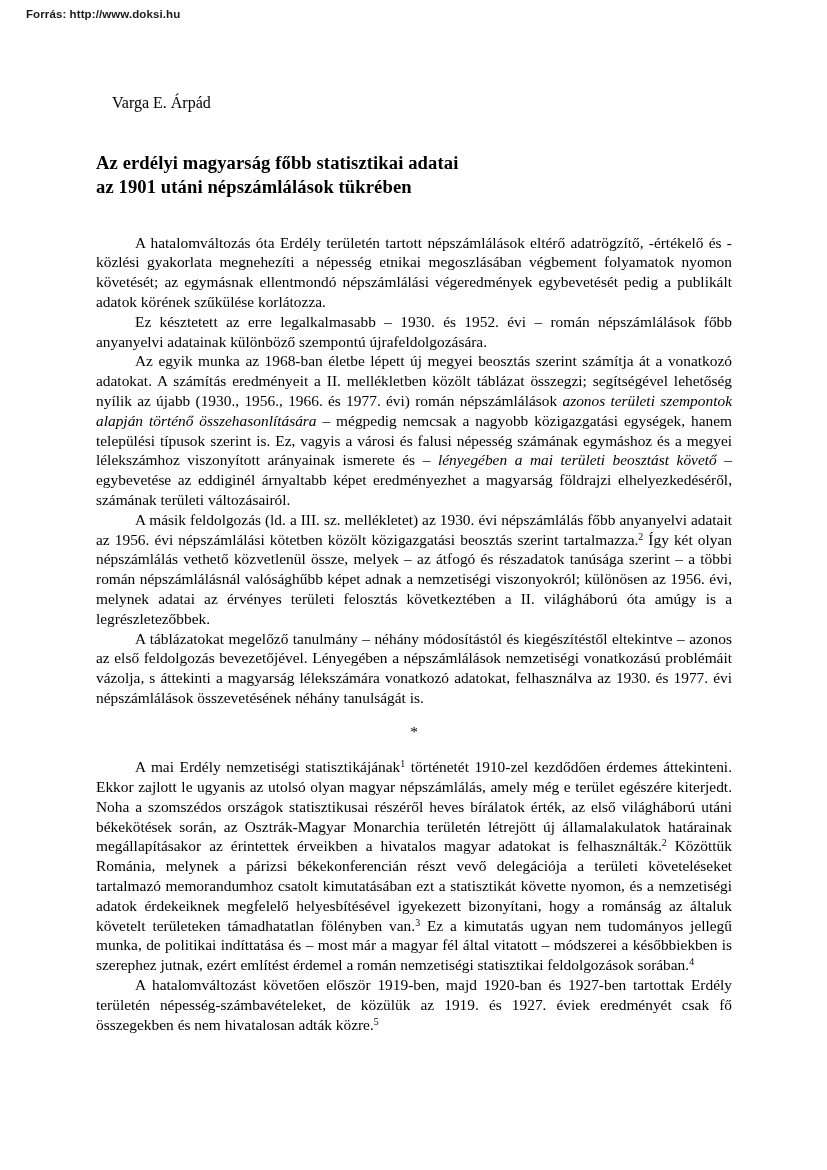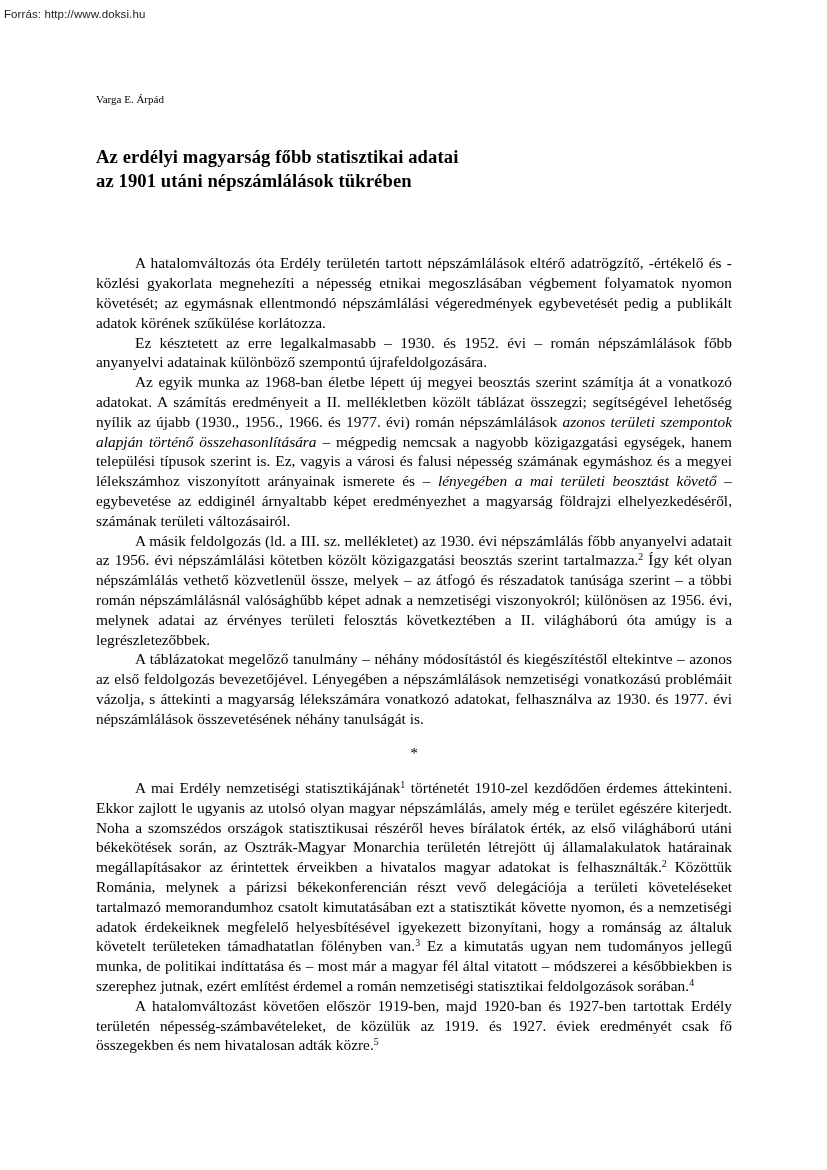--- a/index.html
+++ b/index.html
@@ -14,40 +14,42 @@
     position: relative;
     font-family: "Liberation Serif", "DejaVu Serif", serif;
     color: #000000;
     overflow: hidden;
   }
 
   
   .source-header {
     position: absolute;
     top: 8px;
-    left: 4px;
+    left: 26px;
     font-family: "Liberation Sans", "DejaVu Sans", sans-serif;
     font-size: 11.5px;
     color: #1a1a1a;
     letter-spacing: 0.1px;
     white-space: nowrap;
+    font-weight: bold;
   }
 
   
   .page {
     position: absolute;
     left: 96px;
     top: 0;
     width: 636px;
   }
 
   .author {
     margin-top: 93px;
-    font-size: 11px;
+    font-size: 16px;
     line-height: 1.25;
+    margin-left: 16px;
   }
 
   .doc-title {
     margin-top: 38px;
     text-align: left;
     font-weight: bold;
     font-size: 18.6px;
     line-height: 1.31;
     letter-spacing: 0.1px;
   }
@@ -58,21 +60,21 @@
     margin-left: 40px;
     margin-right: 17px;
     font-size: 13.6px;
     line-height: 1.33;
     text-align: justify;
     text-indent: 0;
     hyphens: manual;
   }
 
   .body-block {
-    margin-top: 60px;
+    margin-top: 33px;
     font-size: 15.4px;
     line-height: 1.285;
     text-align: justify;
     hyphens: manual;
   }
   .body-block.second { margin-top: 14px; }
 
   .body-block p {
     margin: 0;
     text-indent: 39px;

